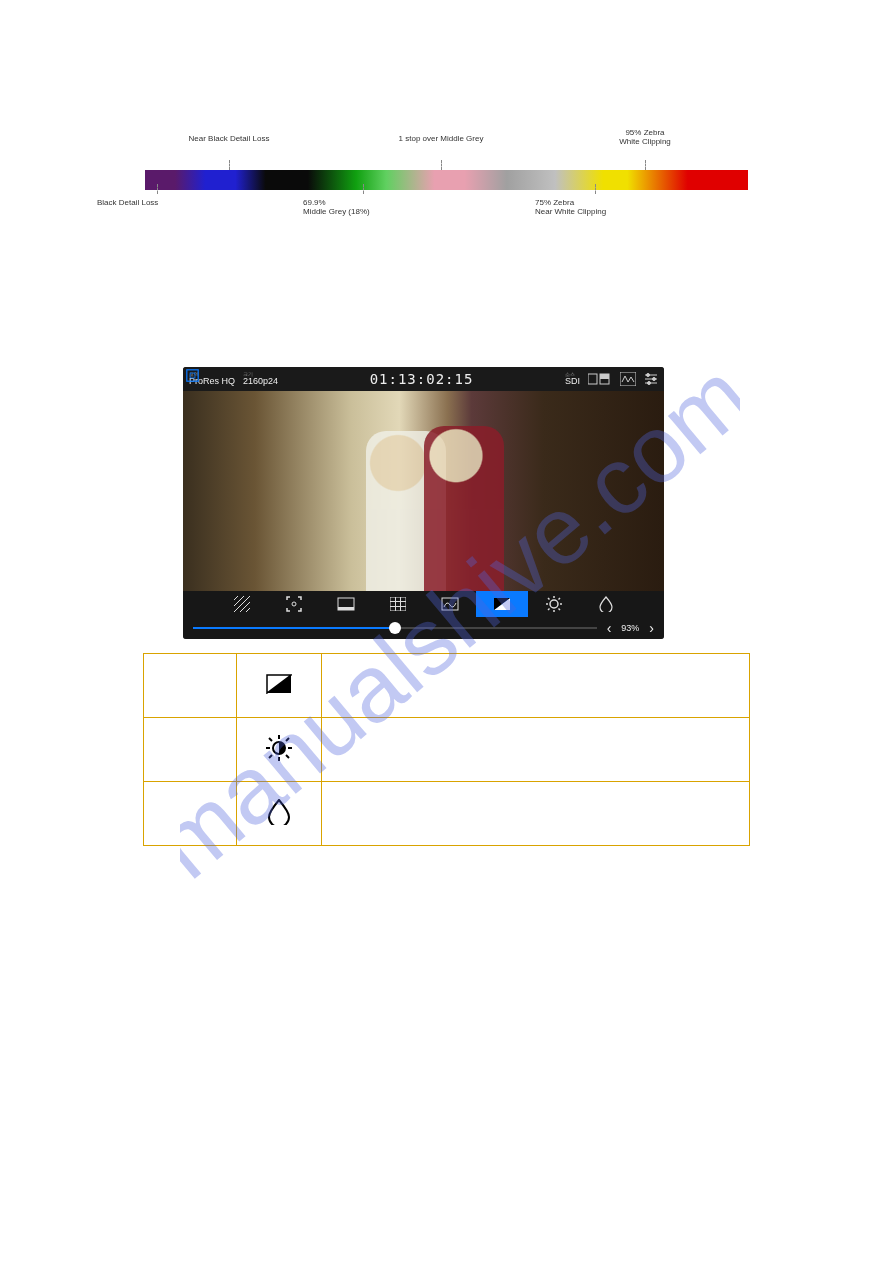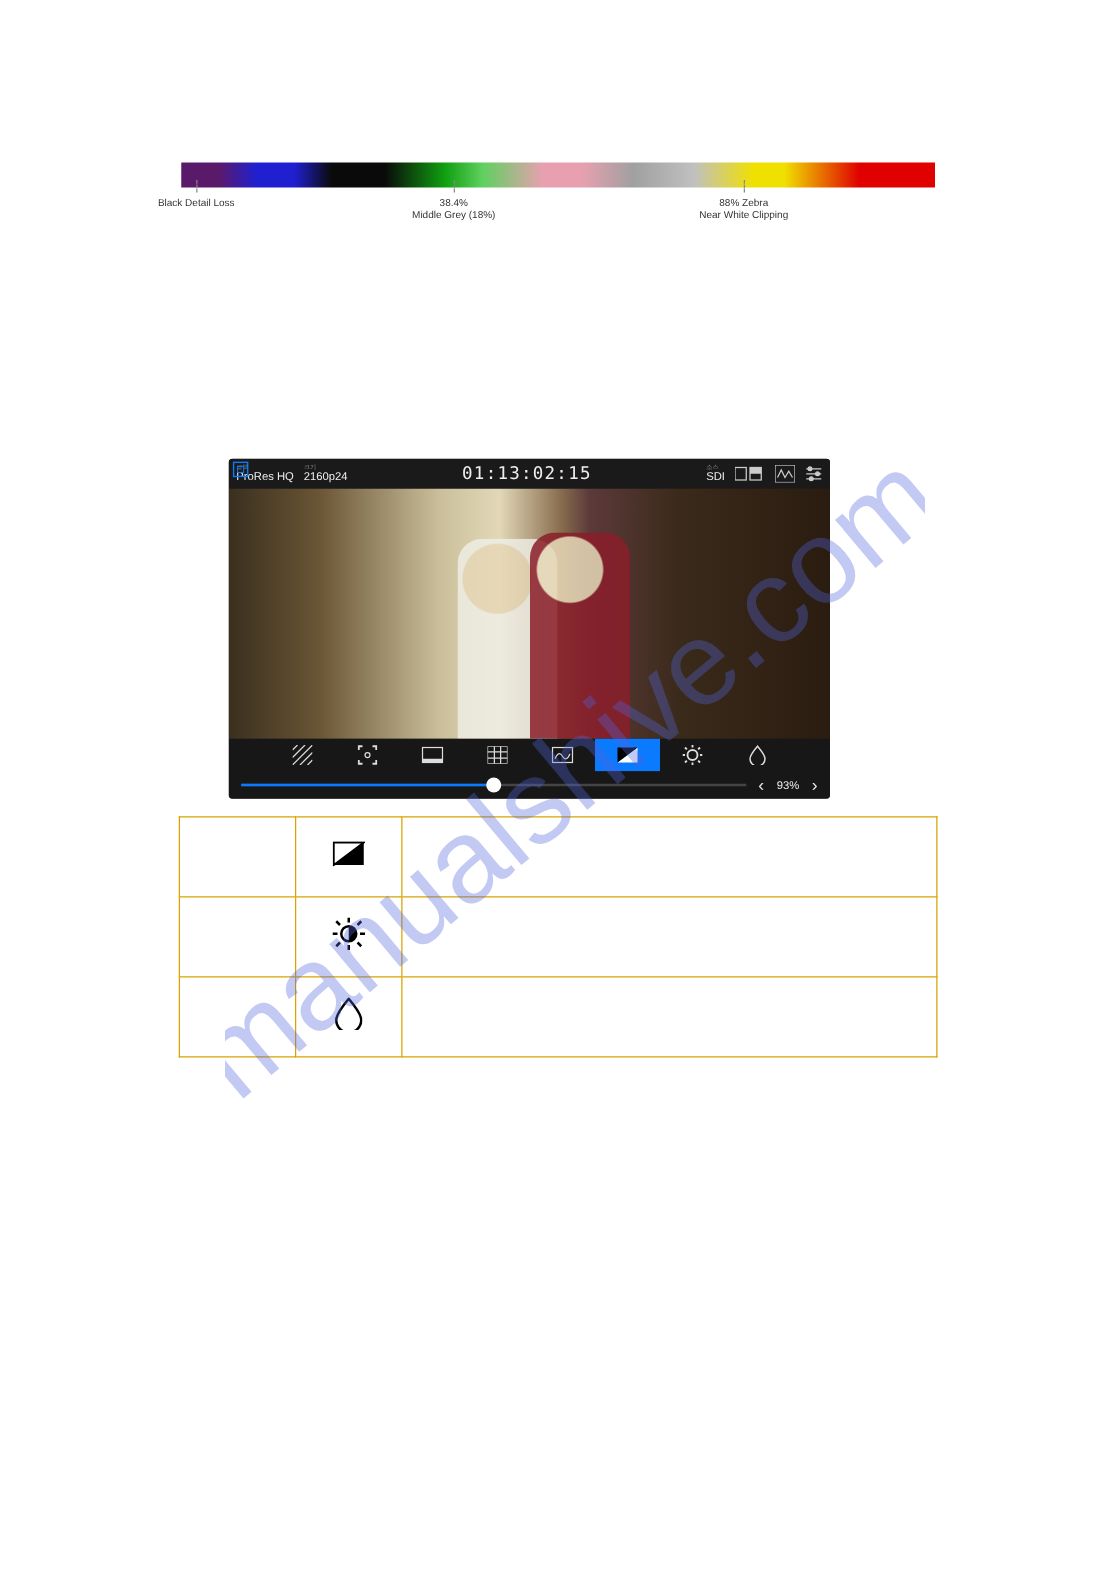--- a/index.html
+++ b/index.html
@@ -4,21 +4,21 @@
 <style>
 html,body{margin:0;padding:0;font-family:Arial,Helvetica,sans-serif;background:#fff;color:#333}
 .page{width:893px;height:1263px;position:relative;margin:0 auto;background:#fff}
 .watermark{position:absolute;top:350px;left:180px;width:560px;height:560px;pointer-events:none;z-index:5}
 .watermark svg{width:100%;height:100%}
 .diagram{position:absolute;top:130px;left:145px;width:603px}
 .diagram .toplabels{position:relative;height:40px;font-size:8px;color:#333}
 .diagram .toplabels div{position:absolute;text-align:center;width:120px}
 .diagram .gradient{height:20px;width:100%;background:linear-gradient(to right,#5a1a6a 0%,#5a1a6a 5%,#2020d0 10%,#2020d0 15%,#0a0a0a 20%,#0a0a0a 27%,#10a010 35%,#60d060 40%,#e8a0b0 48%,#e8a0b0 53%,#a0a0a0 60%,#c0c0c0 68%,#f0e000 76%,#f0e000 80%,#e00000 90%,#e00000 100%)}
 .diagram .botlabels{position:relative;height:40px;font-size:8px;color:#333;margin-top:6px}
-.diagram .botlabels div{position:absolute;text-align:center;width:120px}
+.diagram .botlabels div{position:absolute;width:120px}
 .diagram .tick{position:absolute;width:1px;height:10px;border-left:1px dashed #888}
 .tick-top{top:30px}
 .tick-bot{top:-12px}
 .monitor{position:absolute;top:367px;left:183px;width:481px;height:272px;background:#232323;border-radius:3px;overflow:hidden;color:#eee;font-size:9px}
 .monitor .top{height:24px;background:#1a1a1a;display:flex;align-items:center;padding:0 6px;gap:8px}
 .monitor .top .seg{display:flex;flex-direction:column;justify-content:center;line-height:1}
 .monitor .top .seg .small{font-size:5px;color:#888}
 .monitor .top .tc{flex:1;text-align:center;font-size:14px;letter-spacing:1px;font-family:monospace}
 .monitor .top svg{display:block}
 .monitor .img{height:200px;background:linear-gradient(to right,#3a2f1f 0%,#6a5535 15%,#cabf9a 35%,#e2d8b8 45%,#8a7050 55%,#5c3a3a 60%,#3a2a1a 75%,#2a1c10 100%);position:relative}
@@ -43,29 +43,38 @@
 <body>
 <div class="page">
 
 <div class="watermark">
 <svg viewBox="0 0 560 560">
 <text x="280" y="300" text-anchor="middle" font-size="95" font-family="Arial" fill="rgba(80,100,220,0.35)" transform="rotate(-40 280 280)">manualshive.com</text>
 </svg>
 </div>
 
 <div class="diagram">
+  <div class="toplabels">
+    <span class="tick tick-top" style="left:84px"></span>
+    <div style="left:24px;top:4px">Near Black Detail Loss</div>
+    <span class="tick tick-top" style="left:296px"></span>
+    <div style="left:236px;top:4px">1 stop over Middle Grey</div>
+    <span class="tick tick-top" style="left:500px"></span>
+    <div style="left:440px;top:-2px;white-space:pre-line">95% Zebra
+White Clipping</div>
+  </div>
   <div class="gradient"></div>
   <div class="botlabels">
     <span class="tick tick-bot" style="left:12px"></span>
     <div style="left:-48px;top:2px">Black Detail Loss</div>
     <span class="tick tick-bot" style="left:218px"></span>
-    <div style="left:158px;top:2px;white-space:pre-line">38.4%
+    <div style="left:158px;top:2px;white-space:pre-line">69.9%
 Middle Grey (18%)</div>
     <span class="tick tick-bot" style="left:450px"></span>
-    <div style="left:390px;top:2px;white-space:pre-line">88% Zebra
+    <div style="left:390px;top:2px;white-space:pre-line">75% Zebra
 Near White Clipping</div>
   </div>
 </div>
 
 <div class="monitor">
   <div class="top">
     <svg class="focusbox" viewBox="0 0 16 16">
           <rect x="1" y="1" width="14" height="14" fill="none" stroke="#0a7aff" stroke-width="1.5"></rect>
           <rect x="5" y="5" width="6" height="6" fill="none" stroke="#0a7aff"></rect>
         </svg>

